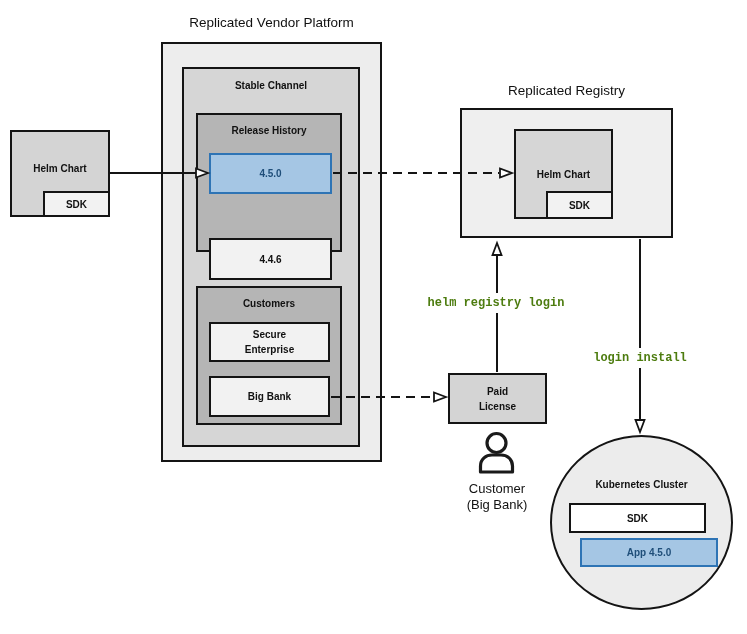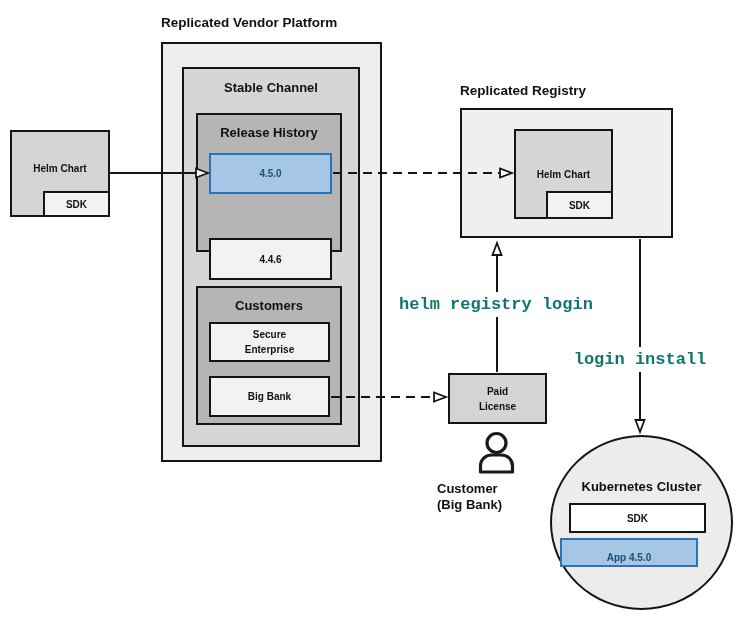--- a/index.html
+++ b/index.html
@@ -25,26 +25,27 @@
   .flexc{
     display:flex;
     align-items:center;
     justify-content:center;
   }
   .box-title{
     position:absolute;
     left:0;right:0;
     text-align:center;
     font-weight:bold;
-    font-size:13px;
+    font-size:10px;
     color:#111;
   }
   .free-title{
     position:absolute;
-    font-weight:bold;
+    text-align:center;
+    font-weight:normal;
     font-size:13.5px;
     color:#111;
   }
   .hl{
     background:var(--hl-fill,#A5C6E4);
     border:2.5px solid var(--hl-border,#2E74B5);
   }
   .hl .label{ color:var(--hl-text,#1F4E79); }
   .sdk-sub{
     position:absolute;
@@ -58,22 +59,22 @@
     position:absolute;
     text-align:center;
     z-index:20;
   }
   .cmd span{
     display:inline-block;
     background:#fff;
     padding:3px 6px;
     font-family:"Liberation Mono","DejaVu Sans Mono",monospace;
     font-weight:bold;
-    font-size:17px;
-    color:#0f766e;
+    font-size:12px;
+    color:#4d7c0f;
     white-space:nowrap;
   }
   #arrows{
     position:absolute;
     left:0;top:0;
     z-index:10;
     pointer-events:none;
   }
   .person{
     position:absolute;
@@ -150,21 +151,21 @@
   </div>
 
   <div class="box" style="left:550px;top:435px;width:183px;height:175px;background:#ECECEC;border-radius:50%;">
     <div class="box-title" style="top:42px;">Kubernetes Cluster</div>
   </div>
 
   <div class="box flexc" style="left:569px;top:503px;width:137px;height:30px;background:#FFFFFF;">
     <span class="label">SDK</span>
   </div>
 
-  <div class="box hl flexc" style="left:560px;top:538px;width:138px;height:29px;align-items:flex-end;">
+  <div class="box hl flexc" style="left:580px;top:538px;width:138px;height:29px;">
     <span class="label">App 4.5.0</span>
   </div>
 
   <svg id="arrows" width="747" height="634" viewBox="0 0 747 634">
 
     <g>
       <line x1="110" y1="173" x2="197" y2="173" stroke="#141414" stroke-width="2"></line>
       <polygon points="208,173 196,168.5 196,177.5" fill="#fff" stroke="#141414" stroke-width="1.8"></polygon>
     </g>
 

